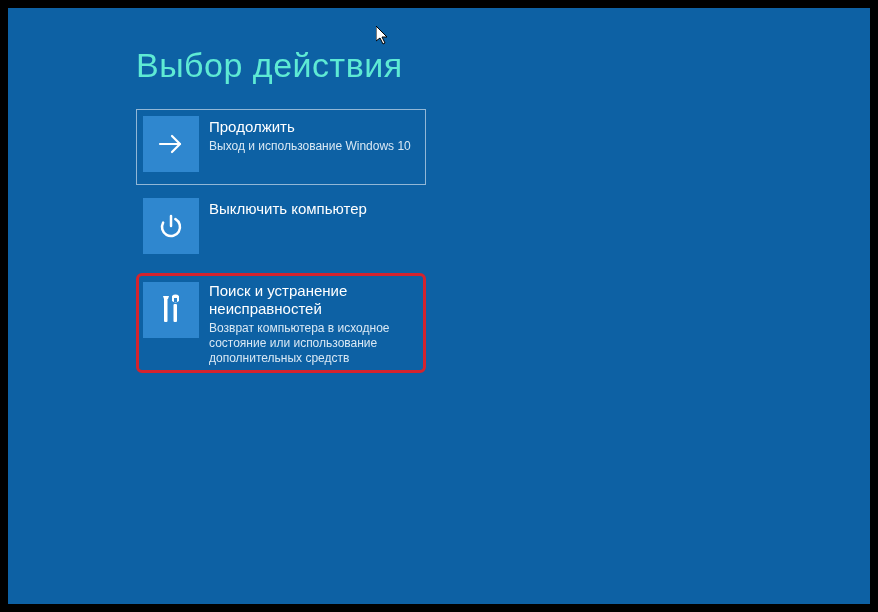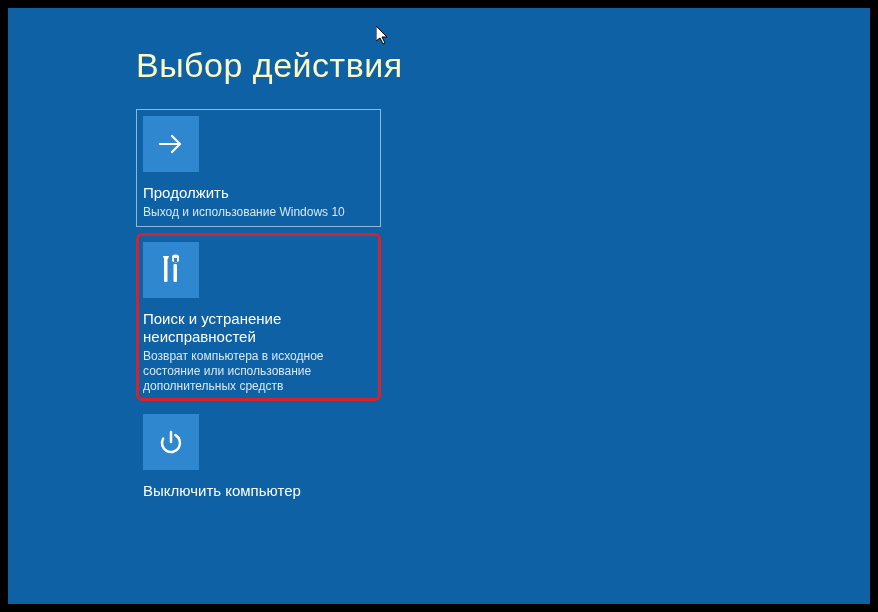--- a/index.html
+++ b/index.html
@@ -11,41 +11,40 @@
       overflow: hidden;
       position: relative;
     }
     .screen {
       position: absolute;
       left: 8px; top: 8px; right: 8px; bottom: 8px;
       background: #0d61a4;
       padding: 38px 0 0 128px;
     }
     .title {
-      color: #fef9c3;
+      color: #5eead4;
       font-size: 34px;
       font-weight: 300;
       letter-spacing: 0.5px;
       margin-bottom: 24px;
     }
     .tiles {
       display: flex;
       flex-direction: column;
       gap: 6px;
     }
     .tile {
-      width: 245px;
+      width: 290px;
       min-height: 76px;
       border: 1px solid rgba(255,255,255,0.55);
       display: flex;
       align-items: stretch;
       padding: 6px;
       gap: 10px;
       cursor: pointer;
-      flex-direction: column;
     }
     .tile.highlighted {
       border: 3px solid #d4232d;
       border-radius: 6px;
       padding: 4px;
     }
     .tile.no-border {
       border: 1px solid transparent;
     }
     .tile-icon {
@@ -104,49 +103,49 @@
               <polyline points="18,9 26,17 18,25"></polyline>
             </g>
           </svg>
       </div>
       <div class="tile-text">
         <div class="tile-title">Продолжить</div>
         <div class="tile-desc">Выход и использование Windows 10</div>
       </div>
     </div>
 
+    <div class="tile no-border">
+      <div class="tile-icon">
+        <svg width="34" height="34" viewBox="0 0 34 34">
+            <g stroke="#fff" stroke-width="2.5" fill="none" stroke-linecap="round">
+              <circle cx="17" cy="18" r="9" stroke-dasharray="42 14" transform="rotate(-60 17 18)"></circle>
+              <line x1="17" y1="7" x2="17" y2="17"></line>
+            </g>
+          </svg>
+      </div>
+      <div class="tile-text">
+        <div class="tile-title">Выключить компьютер</div>
+      </div>
+    </div>
+
     <div class="tile tall highlighted">
       <div class="tile-icon">
         <svg width="34" height="40" viewBox="0 0 34 40">
             <g fill="#fff">
               <rect x="10" y="6" width="3.5" height="26" rx="1"></rect>
               <path d="M9 6 h6 l-1 3 h-4 z"></path>
               <rect x="19.5" y="14" width="3.5" height="18" rx="1"></rect>
               <path d="M18 6 a5 5 0 0 1 7 0 l0 5 a5 5 0 0 1 -7 0 z M20 8 v4 h3 v-4 z"></path>
             </g>
           </svg>
       </div>
       <div class="tile-text">
         <div class="tile-title">Поиск и устранение неисправностей</div>
         <div class="tile-desc">Возврат компьютера в исходное состояние или использование дополнительных средств</div>
       </div>
     </div>
 
-    <div class="tile no-border">
-      <div class="tile-icon">
-        <svg width="34" height="34" viewBox="0 0 34 34">
-            <g stroke="#fff" stroke-width="2.5" fill="none" stroke-linecap="round">
-              <circle cx="17" cy="18" r="9" stroke-dasharray="42 14" transform="rotate(-60 17 18)"></circle>
-              <line x1="17" y1="7" x2="17" y2="17"></line>
-            </g>
-          </svg>
-      </div>
-      <div class="tile-text">
-        <div class="tile-title">Выключить компьютер</div>
-      </div>
-    </div>
-
   </div>
 
   <svg class="cursor" viewBox="0 0 14 20">
       <path d="M0 0 L0 15 L4 12 L7 18 L9 17 L6 11 L11 11 Z" fill="#fff" stroke="#000" stroke-width="1"></path>
     </svg>
 </div>
 
 </body></html>

